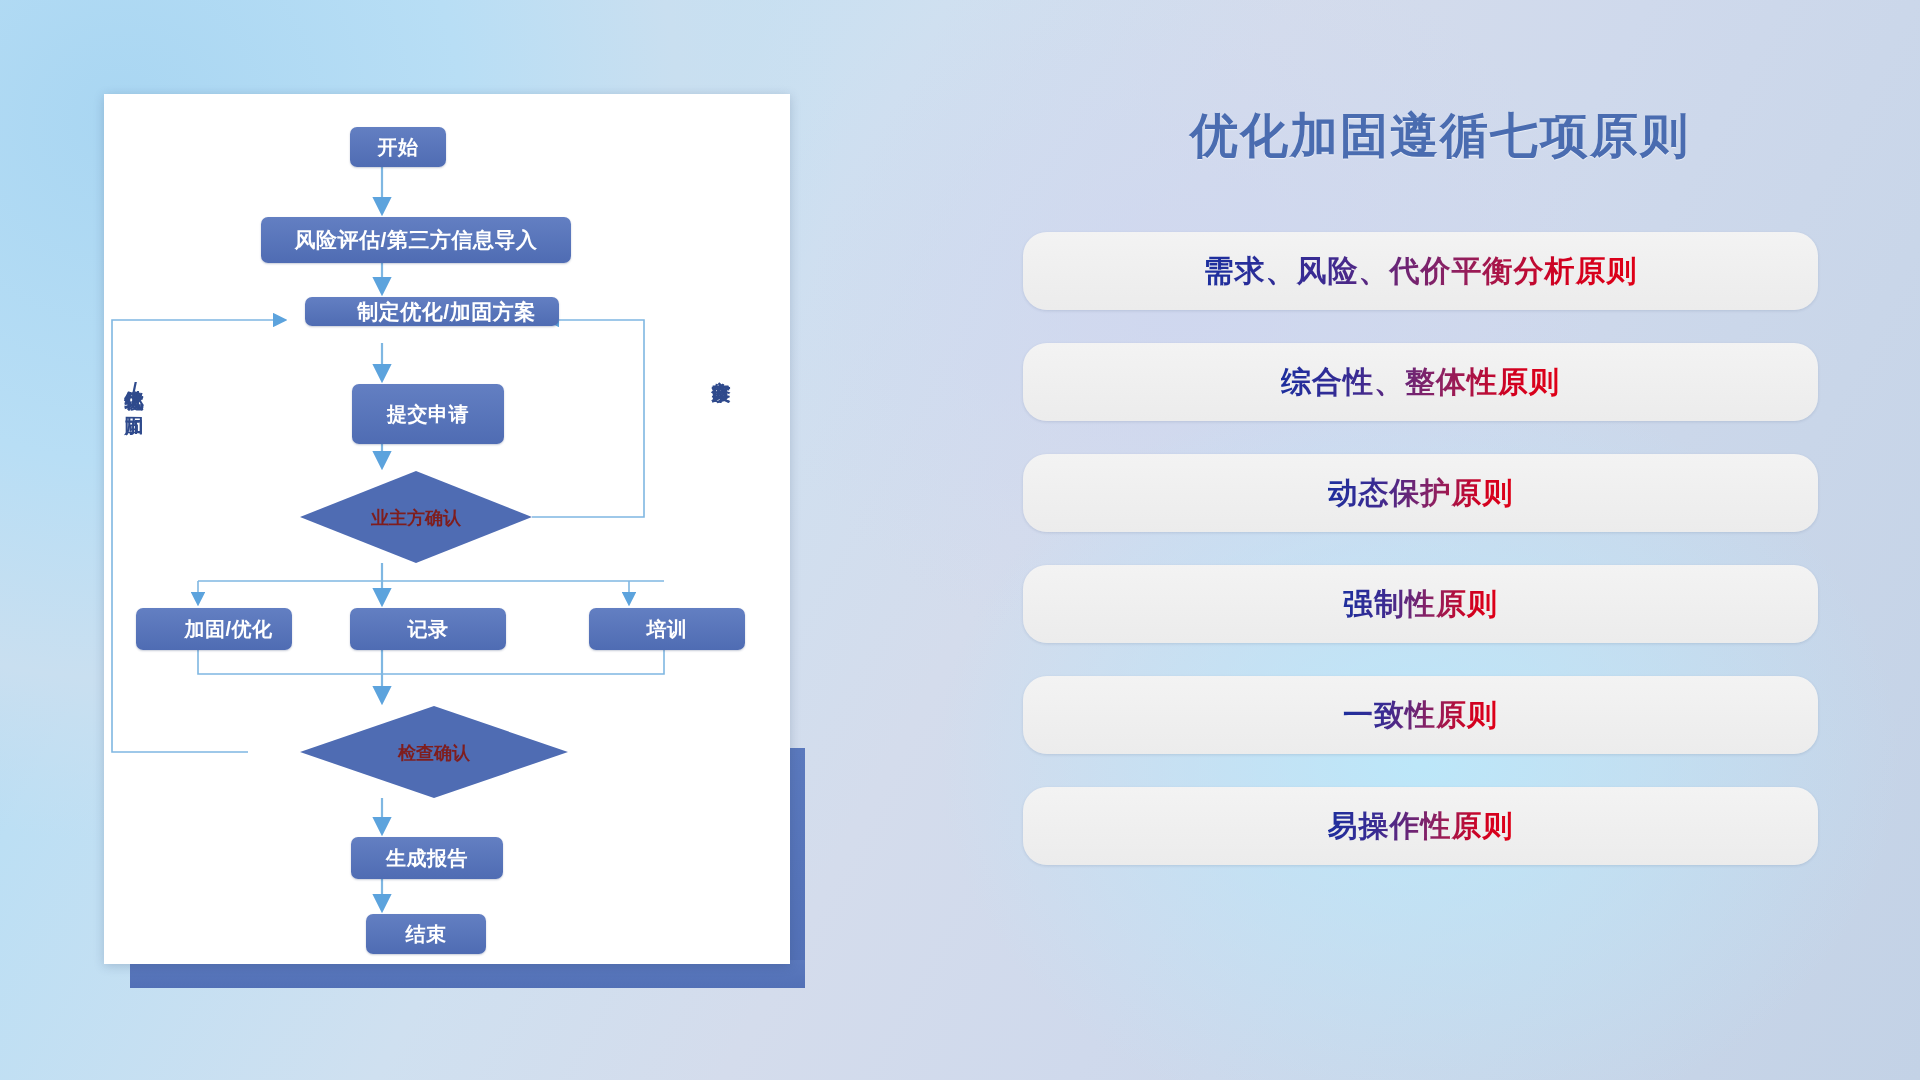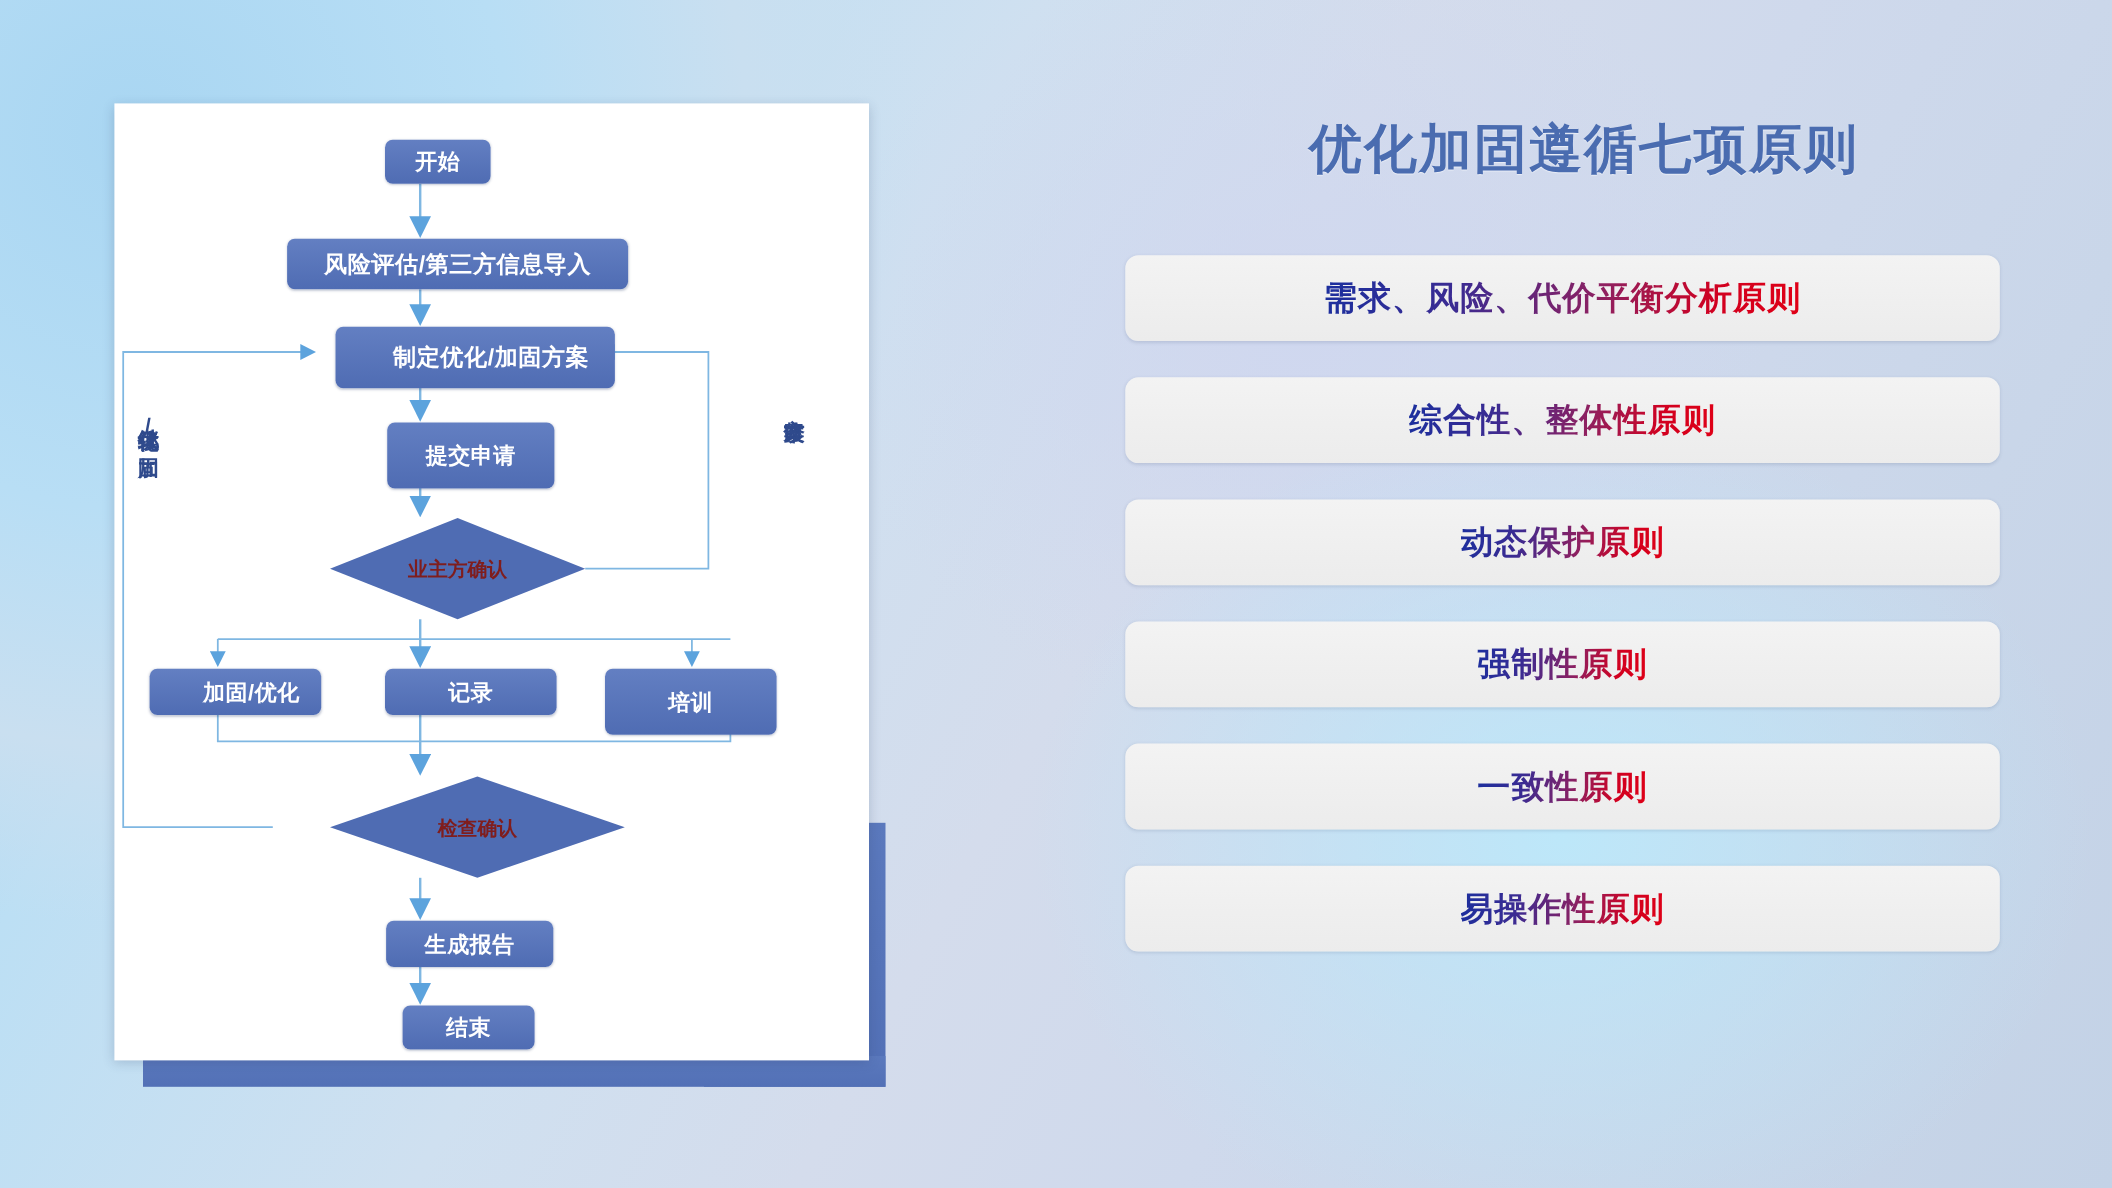--- a/index.html
+++ b/index.html
@@ -95,21 +95,21 @@
   }
   .principles {
     position: absolute;
     left: 1023px; top: 232px;
     width: 795px;
   }
   .principle {
     position: relative;
     height: 78px;
     margin-bottom: 33px;
-    border-radius: 12px;
+    border-radius: 24px;
     background: linear-gradient(180deg, #f3f3f3 0%, #efefef 55%, #ececec 100%);
     display: flex;
     align-items: center;
     justify-content: center;
     box-shadow: 0 1px 3px rgba(60,80,120,0.16);
   }
   .principle::before {
     content: "";
     position: absolute;
     left: -2px; top: -2px; right: -2px; bottom: -2px;
@@ -174,31 +174,31 @@
       </g>
 
       <polygon points="312,377 428,423 312,469 196,423" fill="#4f6cb3"></polygon>
       <polygon points="330,612 464,658 330,704 196,658" fill="#4f6cb3"></polygon>
     </svg>
 
     <div class="node node-sm" style="left:230px; top:33px; width:96px; height:40px;">开始</div>
 
     <div class="node node-md" style="left:141px; top:123px; width:310px; height:46px;">风险评估/第三方信息导入</div>
 
-    <div class="node node-md" style="left:185px; top:203px; width:254px; height:56px;padding-left:29px;">制定优化/加固方案</div>
+    <div class="node node-md" style="left:185px; top:203px; width:254px; height:29px;padding-left:29px;">制定优化/加固方案</div>
 
     <div class="node node-sm" style="left:232px; top:290px; width:152px; height:60px;">提交申请</div>
 
     <div class="diamond-label" style="left:196px; top:412px; width:232px;">业主方确认</div>
 
     <div class="node node-sm" style="left:16px; top:514px; width:156px; height:42px;padding-left:29px;">加固/优化</div>
 
     <div class="node node-sm" style="left:230px; top:514px; width:156px; height:42px;">记录</div>
 
-    <div class="node node-sm" style="left:430px; top:514px; width:156px; height:60px;">培训</div>
+    <div class="node node-sm" style="left:469px; top:514px; width:156px; height:42px;">培训</div>
 
     <div class="diamond-label" style="left:196px; top:647px; width:268px;">检查确认</div>
 
     <div class="node node-sm" style="left:231px; top:743px; width:152px; height:42px;">生成报告</div>
 
     <div class="node node-sm" style="left:246px; top:820px; width:120px; height:40px;">结束</div>
 
     <div class="vlabel" style="left:20px; top:280px;">继续优化/加固</div>
 
     <div class="vlabel" style="left:607px; top:272px;">方案修改</div>

